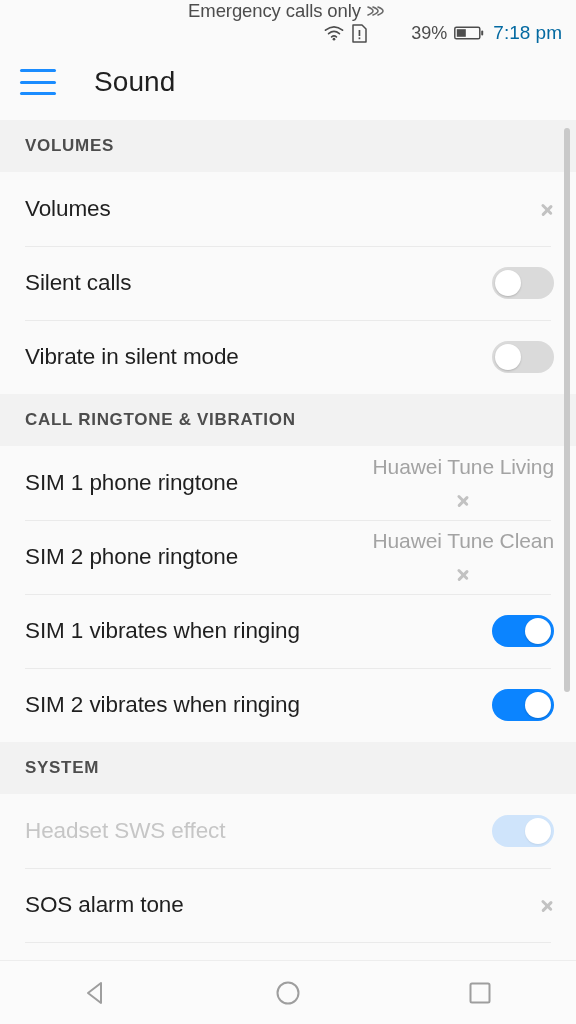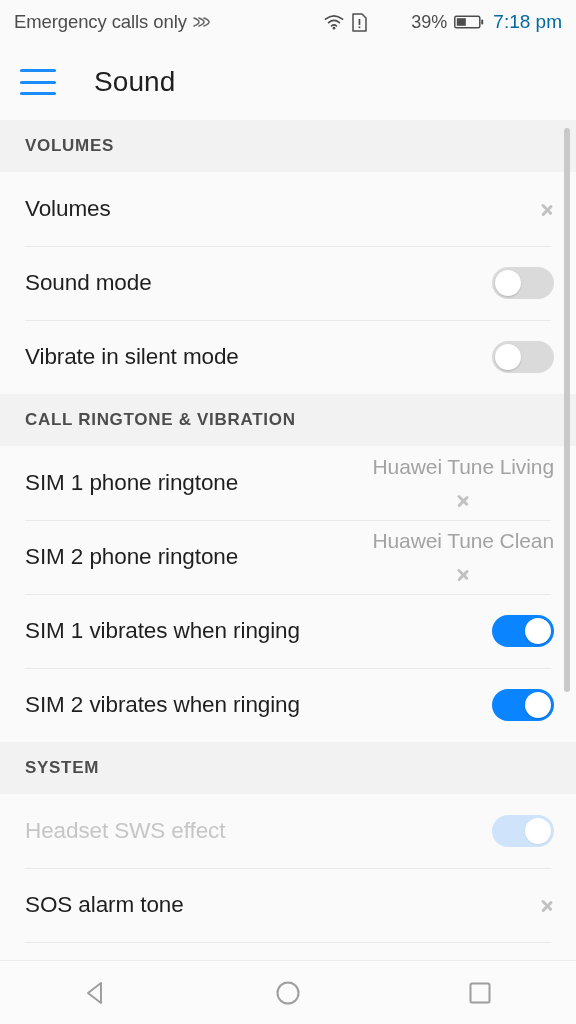--- a/index.html
+++ b/index.html
@@ -8,21 +8,21 @@
     font-family:"Liberation Sans", sans-serif;
     background:#fafafa;
     overflow:hidden;
   }
   #screen { position:relative; width:576px; height:1024px; background:#fafafa; }
 
   
   .statusbar {
     height:44px; display:flex; align-items:center;
     padding:0 14px; background:#fafafa;
-    font-size:19px; color:#4a4a4a;
+    font-size:19px; color:#4a4a4a;flex-direction:column;
   }
   .sb-left { display:flex; align-items:center; gap:5px; }
   .sb-right { margin-left:auto; display:flex; align-items:center; gap:7px; }
   .sb-text { font-size:18.5px; color:#4d4d4d; letter-spacing:-0.1px; }
   .sb-time { font-size:19px; color:#0369a1; margin-left:2px; }
   .pct { font-size:18px; color:#4d4d4d;margin-left:37px; }
 
   
   .appbar {
     height:76px; display:flex; align-items:center;
@@ -136,21 +136,21 @@
   <div class="content">
     <div id="list-root">
         <div class="section-header">VOLUMES</div>
         <div class="row">
           <div class="row-label">Volumes</div>
           <div class="row-right">
             <span class="chev"></span>
           </div>
         </div>
         <div class="row">
-          <div class="row-label">Sound mode</div>
+          <div class="row-label">Silent calls</div>
           <div class="row-right">
             <div class="switch">
               <span class="knob"></span>
             </div>
           </div>
         </div>
         <div class="row">
           <div class="row-label">Vibrate in silent mode</div>
           <div class="row-right">
             <div class="switch">

